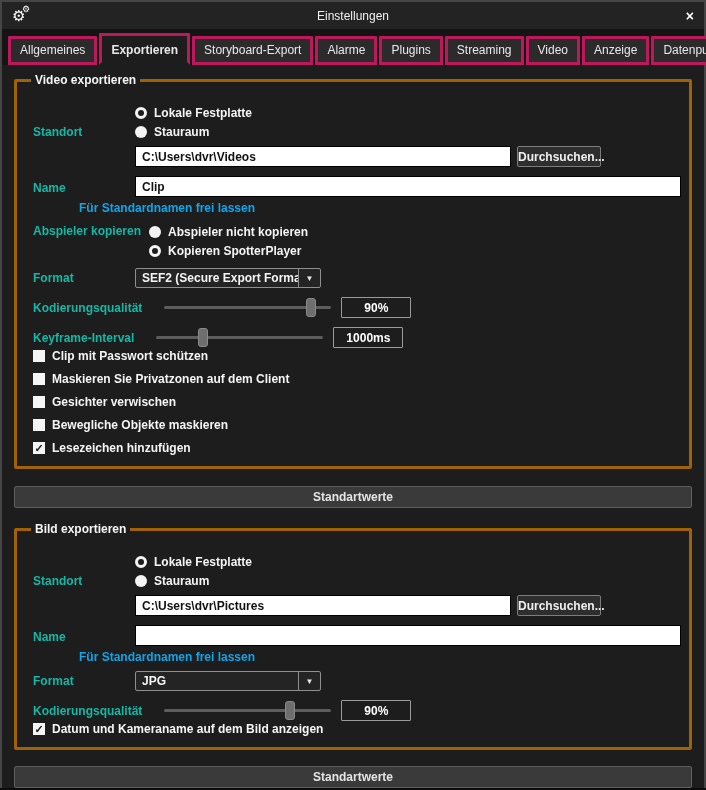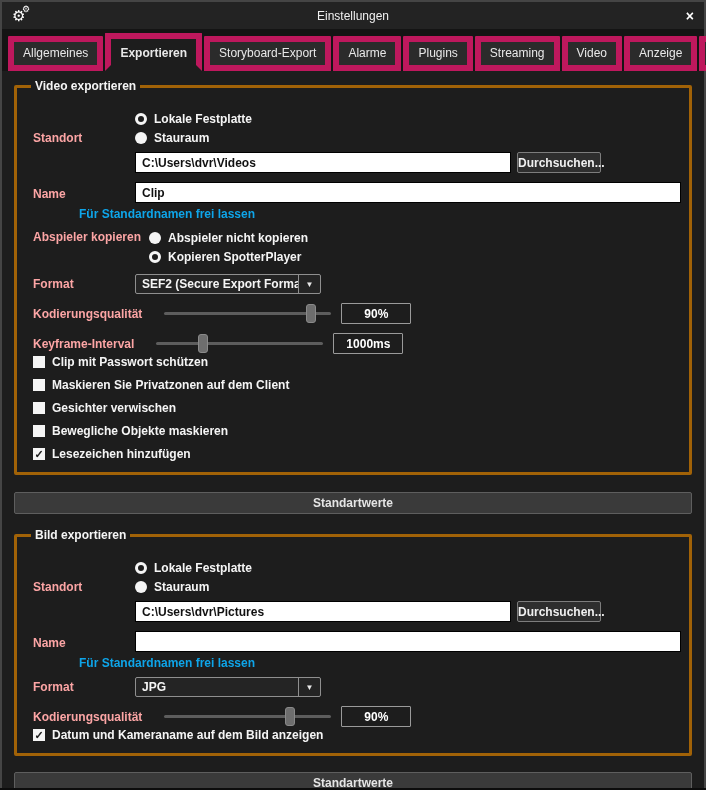--- a/index.html
+++ b/index.html
@@ -39,21 +39,21 @@
   .tabs {
     display: flex;
     align-items: flex-end;
     background: #141414;
     padding: 4px 6px 0 6px;
     gap: 2px;
     flex: 0 0 auto;
   }
   .tab {
     background: #2b2b2b;
-    border: 6px solid #be185d;
+    border: 3px solid #be185d;
     color: #e8e8e8;
     padding: 4px 9px 5px 9px;
     font-size: 12px;
     white-space: nowrap;
     border-radius: 1px 1px 0 0;
     position: relative;
   }
   .tab.on {
     background: #1d1d1d;
     border-bottom-color: #1d1d1d;
@@ -68,21 +68,21 @@
     border-radius: 2px;
     padding: 4px 8px 10px 16px;
   }
   fieldset.video { margin-top: 8px; }
   fieldset.image { margin-top: 14px; }
   legend { font-weight: bold; color: #f5f5f5; padding: 0 4px; margin-left: -2px; }
   .row { display: flex; align-items: center; }
   .label {
     min-width: 102px;
     font-weight: bold;
-    color: #fca5a5;
+    color: #14b8a6;
     white-space: nowrap;
     padding-right: 8px;
   }
   .stack { display: flex; flex-direction: column; }
   .align-end { align-items: flex-end; }
   .align-start { align-items: flex-start; }
   
   .radio-line { display: flex; align-items: center; height: 19px; cursor: default; }
   .radio {
     width: 12px; height: 12px; border-radius: 50%;

